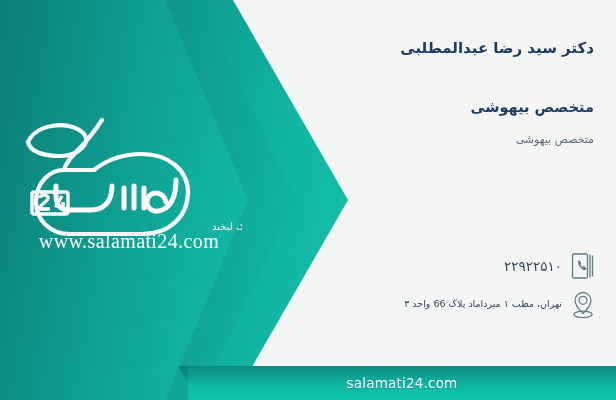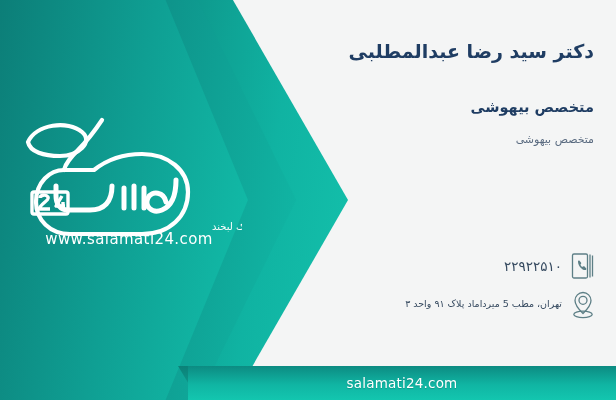--- a/index.html
+++ b/index.html
@@ -55,27 +55,27 @@
     clip-path:polygon(0 0, 58% 0, 100% 100%, 34% 100%);
   }
 
   
   #logo{
     position:absolute;left:16px;top:108px;width:226px;height:160px;
   }
   #logo svg{display:block;width:226px;height:130px;}
   #logo-url{
     position:absolute;left:0;top:122px;width:226px;text-align:center;
-    color:#ffffff;font-size:15px;direction:ltr;letter-spacing:.4px;
+    color:#ffffff;font-size:20px;direction:ltr;letter-spacing:.4px;font-family:Liberation Serif, serif;
   }
 
   
   #doc-name{
     position:absolute;right:22px;top:38px;width:420px;
-    text-align:right;color:#1f3d63;font-size:19px;font-weight:bold;
+    text-align:right;color:#1f3d63;font-size:15px;font-weight:bold;
     line-height:1.4;
   }
   #specialty-main{
     position:absolute;right:22px;top:99px;width:420px;
     text-align:right;color:#1f3d63;font-size:14.5px;font-weight:bold;
   }
   #specialty-sub{
     position:absolute;right:22px;top:133px;width:420px;
     text-align:right;color:#5a6b80;font-size:11px;
   }
@@ -163,21 +163,21 @@
     <span class="contact-icon">
       <svg width="26" height="30" viewBox="0 0 26 30" aria-hidden="true">
         <g fill="none" stroke="#5d7f86" stroke-width="1.3" stroke-linejoin="round">
           <path d="M13 3.5 C8.6 3.5 5 7.1 5 11.5 C5 16.8 13 24.5 13 24.5
                    C13 24.5 21 16.8 21 11.5 C21 7.1 17.4 3.5 13 3.5 Z"></path>
           <circle cx="13" cy="11.3" r="4"></circle>
           <ellipse cx="13" cy="25.4" rx="9.2" ry="3.2"></ellipse>
         </g>
       </svg>
     </span>
-    <span class="contact-text" id="address-text">تهران، مطب 5 میرداماد پلاک ۹۱ واحد ۳</span>
+    <span class="contact-text" id="address-text">تهران، مطب ۱ میرداماد پلاک 66 واحد ۳</span>
   </div>
 
   <div id="footer-notch"></div>
   <div id="footer-bar">
     <div id="footer-text">salamati24.com</div>
   </div>
 
 </div>
 
 </body></html>

